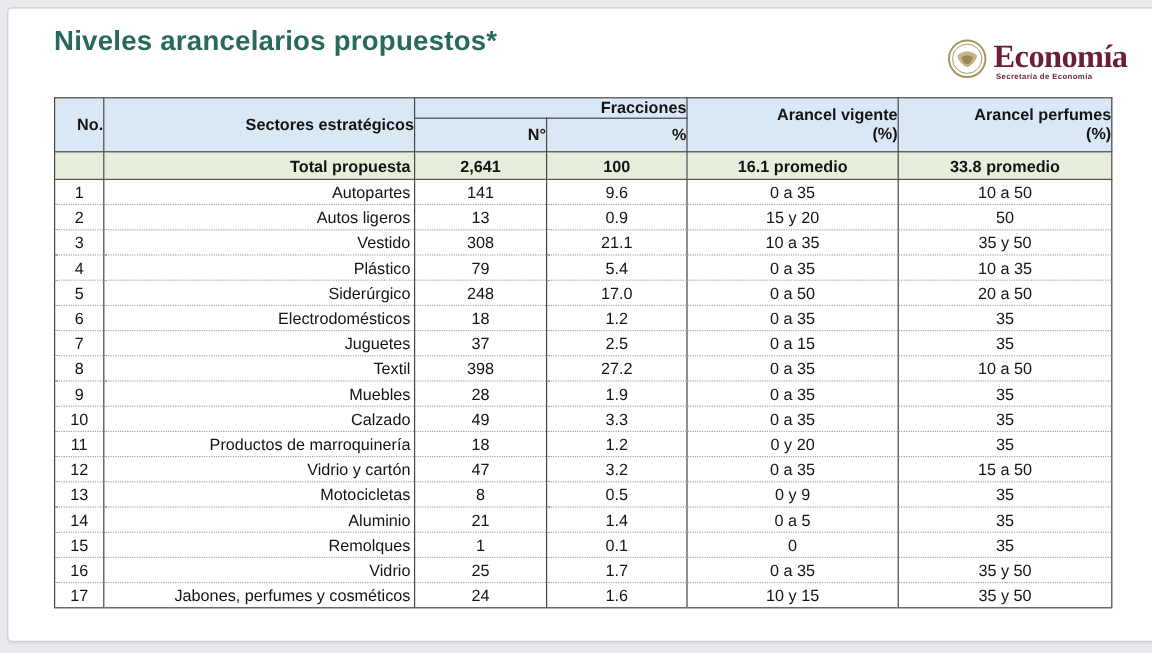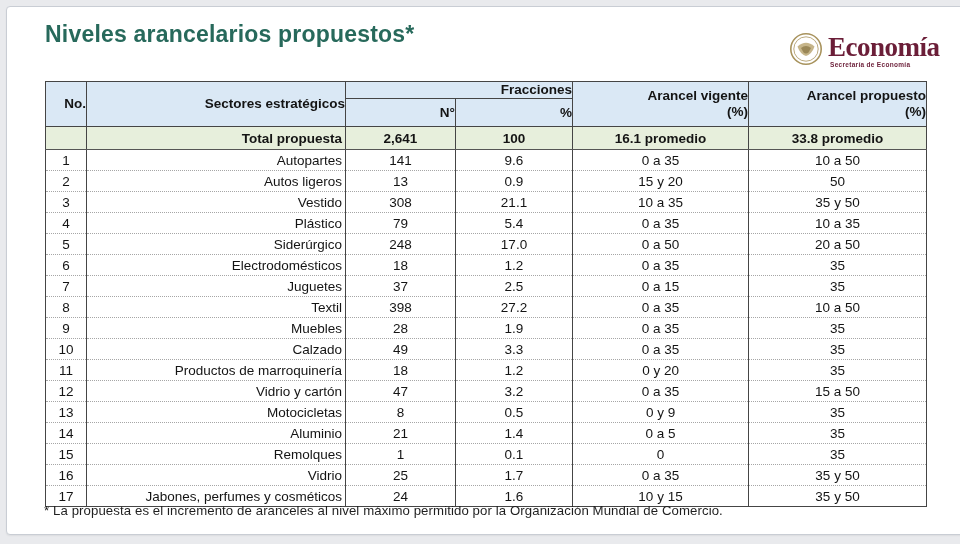--- a/index.html
+++ b/index.html
@@ -155,21 +155,21 @@
       <thead>
         <tr class="h1">
           <th rowspan="2">No.</th>
           <th rowspan="2">Sectores estratégicos</th>
           <th colspan="2">Fracciones</th>
           <th rowspan="2">
             <span>Arancel vigente</span>
             <span class="unit">(%)</span>
           </th>
           <th rowspan="2">
-            <span>Arancel propuesto</span>
+            <span>Arancel perfumes</span>
             <span class="unit">(%)</span>
           </th>
         </tr>
         <tr class="h2">
           <th>N°</th>
           <th>%</th>
         </tr>
       </thead>
       <tbody>
         <tr class="total">
@@ -313,15 +313,14 @@
     <td class="left">Jabones, perfumes y cosméticos</td>
     <td>24</td>
     <td>1.6</td>
     <td>10 y 15</td>
     <td>35 y 50</td>
   </tr>
         </tbody>
     </table>
   </div>
 
-  <p class="footnote">* La propuesta es el incremento de aranceles al nivel máximo permitido por la Organización Mundial de Comercio.</p>
 
 </div>
 
 </body></html>

